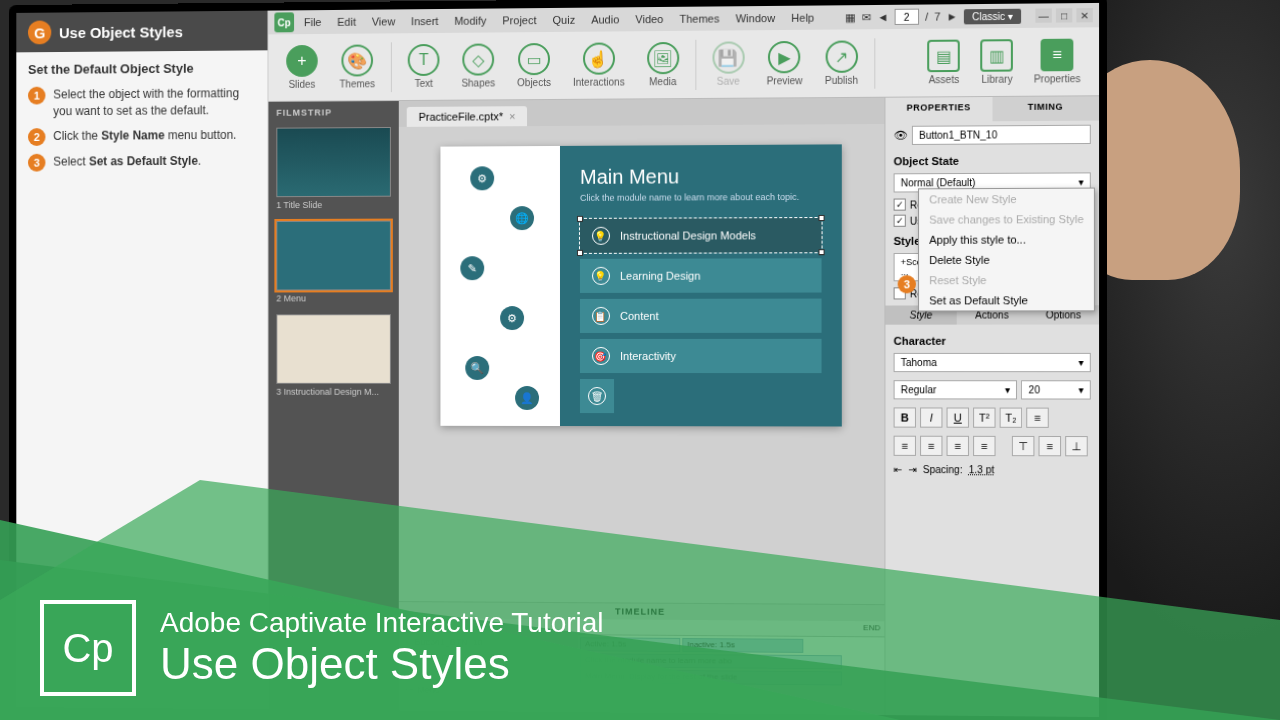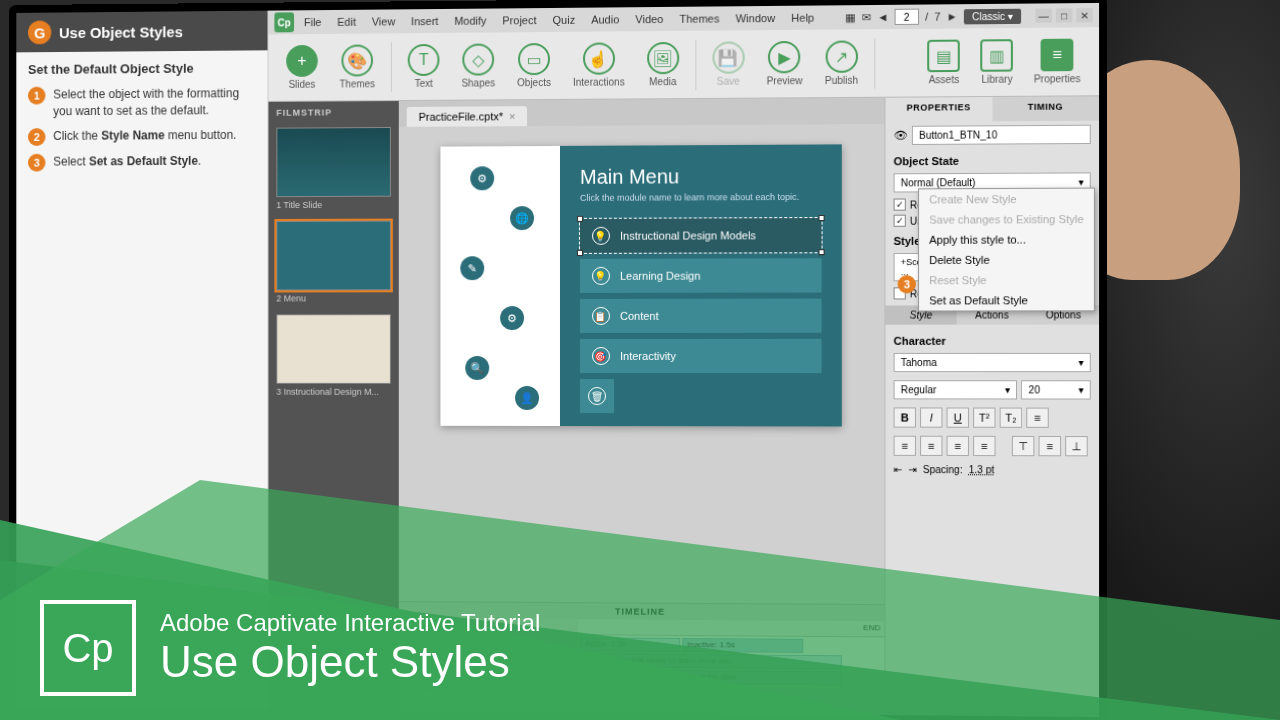--- a/index.html
+++ b/index.html
@@ -106,21 +106,21 @@
 .timeline-ruler { height: 16px; background: #ddd; border-bottom: 1px solid #aaa; position: relative; font-size: 8px; }
 .timeline-bar { position: absolute; height: 14px; background: #b8cde0; border: 1px solid #7a9ab8; font-size: 8px; padding: 1px 4px; overflow: hidden; white-space: nowrap; }
 
 
 .overlay-banner { position: absolute; bottom: 0; left: 0; width: 100%; height: 240px; pointer-events: none; }
 .banner-bg { position: absolute; bottom: 0; left: 0; width: 100%; height: 100%; }
 .banner-bg svg { width: 100%; height: 100%; }
 .banner-content { position: absolute; bottom: 24px; left: 40px; display: flex; align-items: center; gap: 24px; }
 .cp-badge { width: 96px; height: 96px; border: 4px solid #fff; display: flex; align-items: center; justify-content: center; color: #fff; font-size: 40px; font-weight: 300; }
 .banner-text { color: #fff; }
-.banner-subtitle { font-size: 24px; font-weight: 300; }
+.banner-subtitle { font-size: 28px; font-weight: 300; }
 .banner-title { font-size: 44px; font-weight: 300; }
 
 
 .person { position: absolute; right: -40px; top: 0; width: 320px; height: 720px; background: radial-gradient(ellipse at 70% 30%, #3a3a3a 0%, #1a1a1a 60%); z-index: -1; }
 .person::before { content: ''; position: absolute; top: 60px; right: 80px; width: 180px; height: 220px; background: #c8a080; border-radius: 50% 50% 40% 40%; }
 </style>
 </head>
 <body>
 
 <div class="person"></div>

